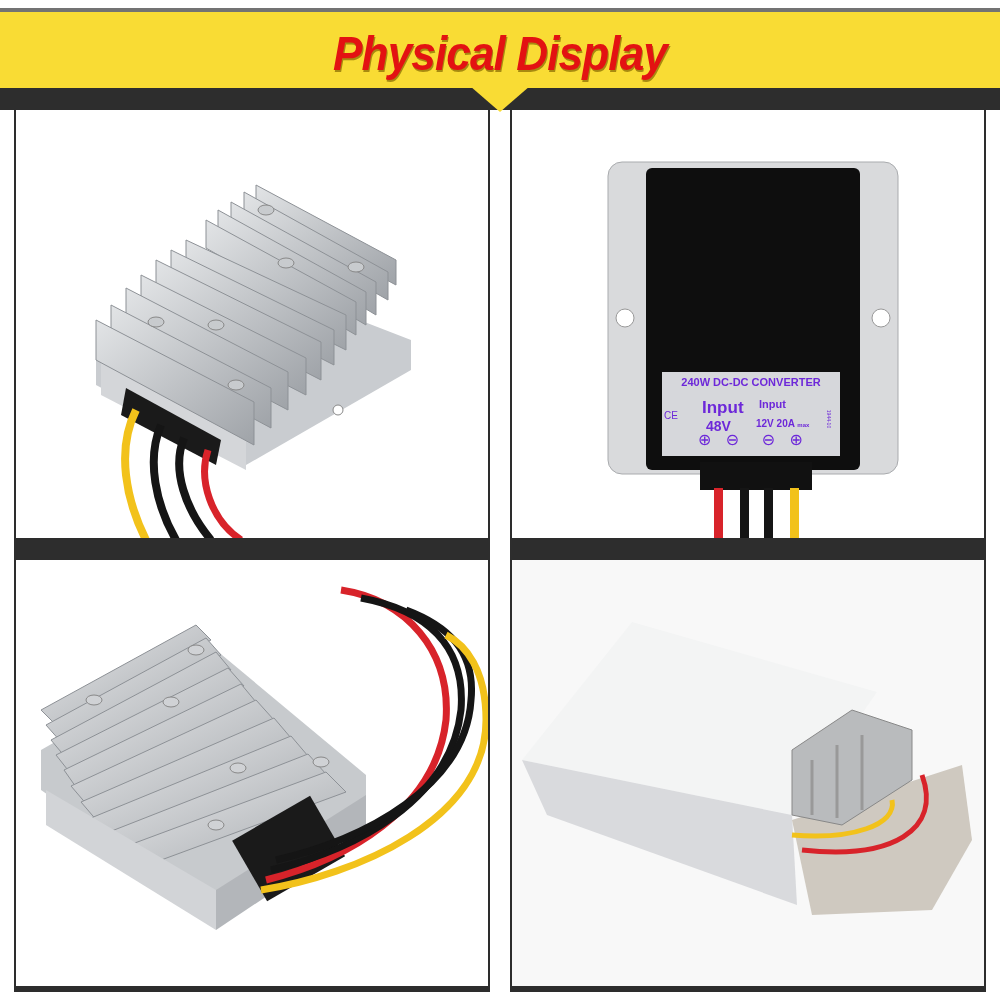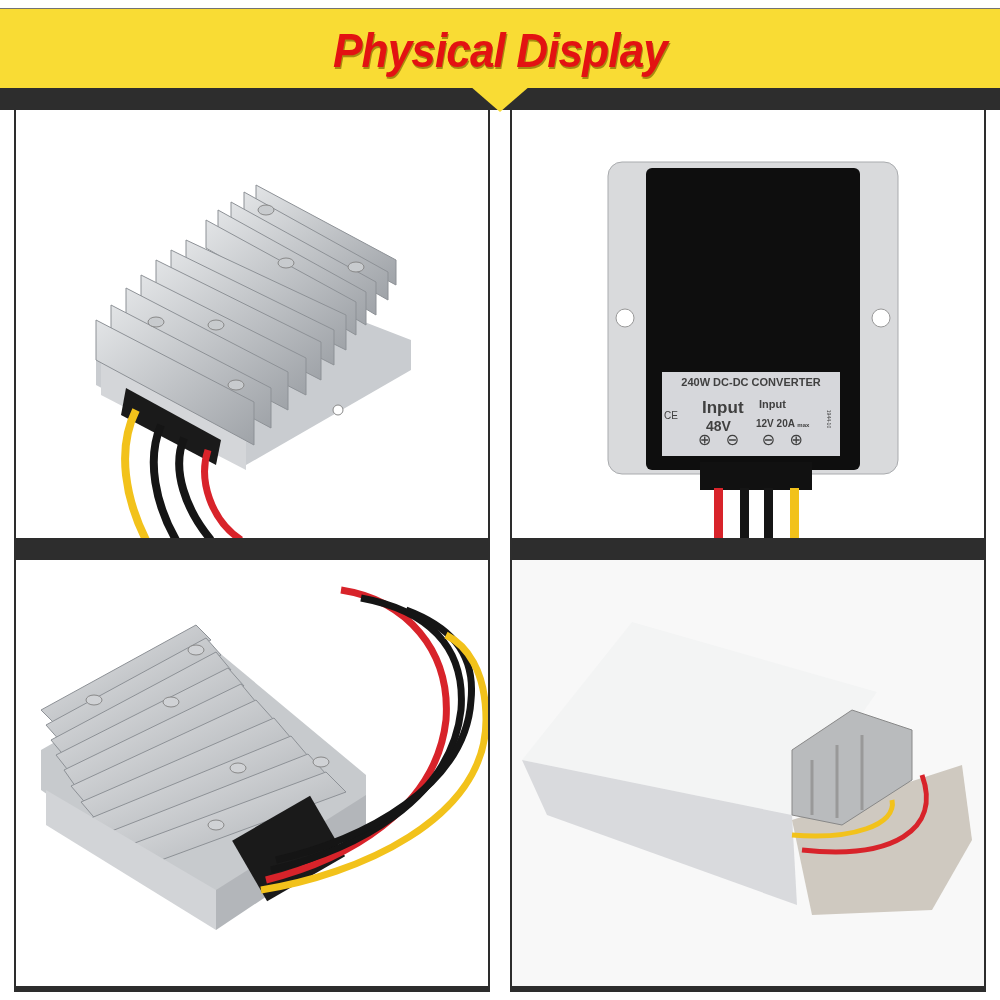--- a/index.html
+++ b/index.html
@@ -1,17 +1,17 @@
 <!DOCTYPE html>
 <html><head>
 <meta charset="utf-8">
 <style>
   html,body{margin:0;padding:0;}
   body{width:1000px;height:1000px;position:relative;background:#ffffff;overflow:hidden;font-family:"Liberation Sans",sans-serif;}
-  .banner{position:absolute;left:0;top:8px;width:1000px;height:80px;background:#f9dc34;border-top:1px solid #737373;}
+  .banner{position:absolute;left:0;top:8px;width:1000px;height:80px;background:#f9dc34;border-top:4px solid #737373;}
   .banner-title{position:absolute;left:0;top:14px;width:1000px;text-align:center;font-family:"Liberation Sans",sans-serif;font-weight:bold;font-style:italic;font-size:48px;color:#e31212;letter-spacing:-1px;transform:scaleX(0.92);text-shadow:1px 2px 0 #a88a10;}
   .darkbar{position:absolute;left:0;top:88px;width:1000px;height:22px;background:#2d2d2d;}
   .notch{position:absolute;left:470px;top:86px;width:0;height:0;border-left:30px solid transparent;border-right:30px solid transparent;border-top:26px solid #f9dc34;}
   .panel{position:absolute;background:#fff;border-left:2px solid #2d2d2d;border-right:2px solid #2d2d2d;box-sizing:border-box;overflow:hidden;}
   .midbar{position:absolute;left:14px;width:476px;height:22px;background:#2d2d2d;}
   .botbar{position:absolute;height:6px;background:#2d2d2d;}
   svg{display:block;}
 </style>
 </head>
 <body>
@@ -81,21 +81,21 @@
     <rect x="150" y="262" width="178" height="84" fill="#d6d7db"></rect>
 
     <rect x="188" y="352" width="112" height="28" fill="#111"></rect>
 
     <rect x="202" y="378" width="9" height="52" fill="#d8232a"></rect>
     <rect x="228" y="378" width="9" height="52" fill="#151515"></rect>
     <rect x="252" y="378" width="9" height="52" fill="#151515"></rect>
     <rect x="278" y="378" width="9" height="52" fill="#f2c21b"></rect>
   </svg>
 
-  <div style="position:absolute;left:150px;top:262px;width:178px;height:84px;font-family:'Liberation Sans',sans-serif;color:#404040;">
+  <div style="position:absolute;left:150px;top:262px;width:178px;height:84px;font-family:'Liberation Sans',sans-serif;color:#6d28d9;">
     <div style="position:absolute;left:0;top:4px;width:178px;text-align:center;font-size:11px;font-weight:bold;">240W DC-DC CONVERTER</div>
     <div style="position:absolute;left:2px;top:38px;font-size:10px;">CE</div>
     <div style="position:absolute;left:40px;top:26px;font-size:17px;font-weight:bold;">Input</div>
     <div style="position:absolute;left:44px;top:46px;font-size:14px;font-weight:bold;">48V</div>
     <div style="position:absolute;left:97px;top:26px;font-size:11px;font-weight:bold;">Input</div>
     <div style="position:absolute;left:94px;top:46px;font-size:10px;font-weight:bold;">
       <span>12V 20A</span>
       <span style="font-size:6px;">max</span>
     </div>
     <div style="position:absolute;left:158px;top:44px;font-size:5px;transform:rotate(90deg);">1944-10</div>

